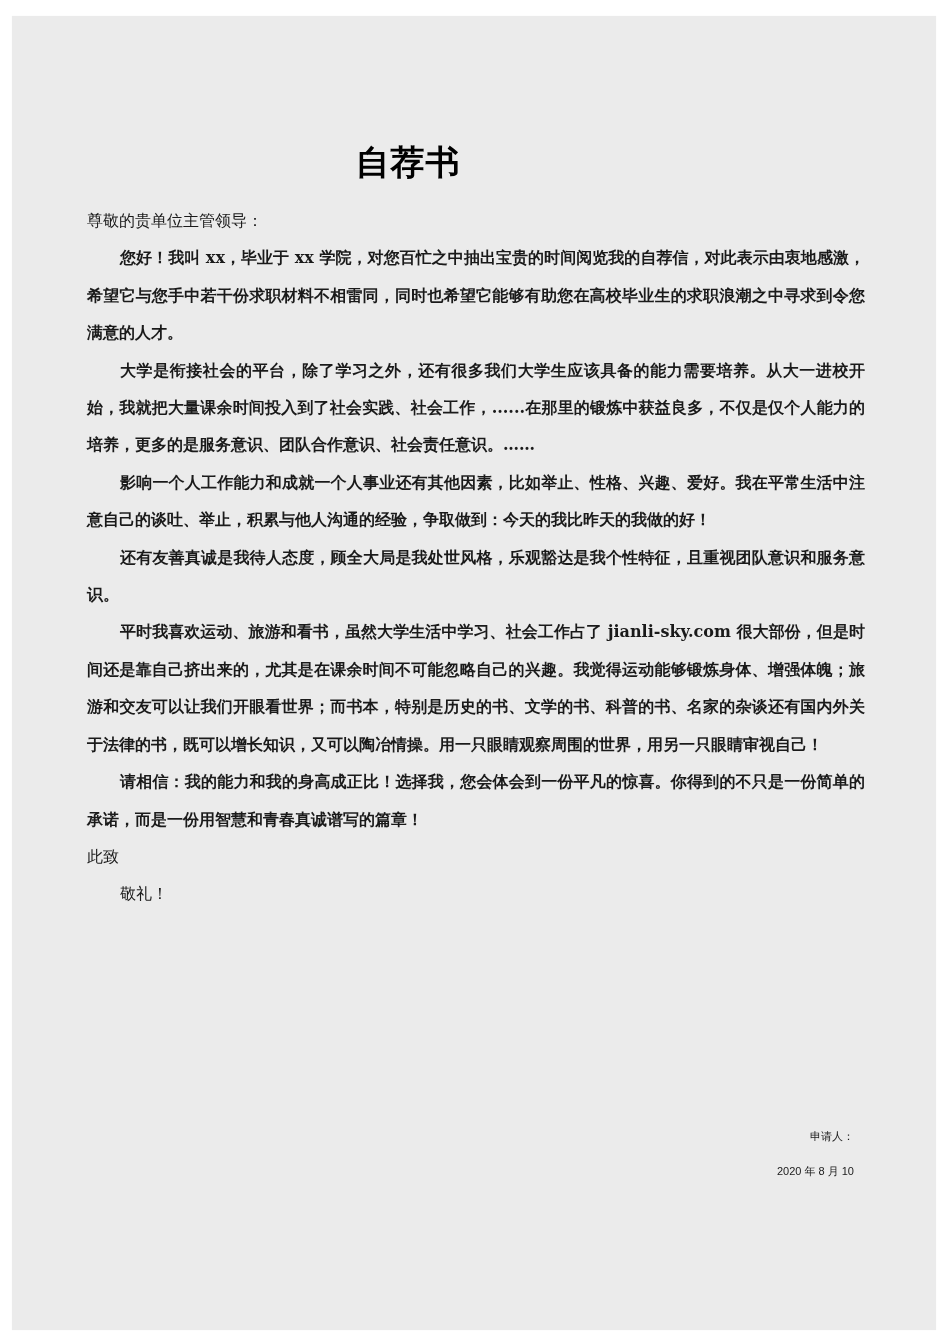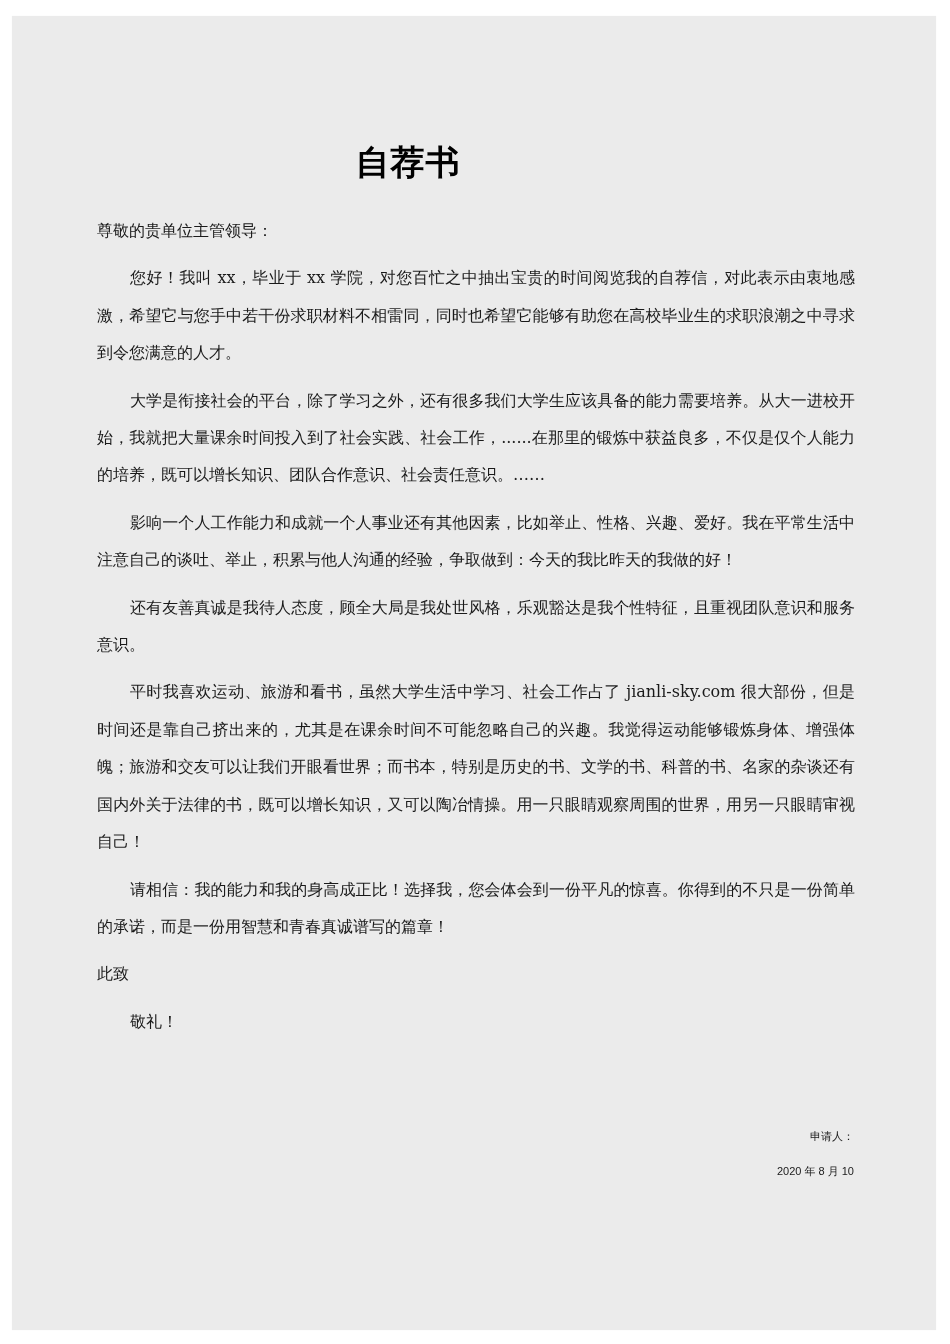--- a/index.html
+++ b/index.html
@@ -12,42 +12,42 @@
     .title {
       position: absolute; left: 0; top: 126px; width: 792px; text-align: center;
       font-family: "DejaVu Serif", serif; font-size: 34px; font-weight: bold; color: #000;
       letter-spacing: 1px; line-height: 40px;
     }
     .body-text {
       position: absolute; left: 75px; top: 186px; width: 778px;
       font-family: "DejaVu Serif", serif; font-size: 16px; color: #1a1a1a;
       line-height: 37.4px;
     }
-    .body-text p { margin: 10px; }
+    .body-text p { margin: 0; }
     .salutation { }
-    .para { text-indent: 33px; text-align: justify; }
+    .para { text-indent: 33px; text-align: justify; font-weight: bold; }
     .closing-1 { }
     .closing-2 { text-indent: 33px; }
     .sign {
       position: absolute; right: 82px; top: 1104px; text-align: right;
       font-family: "DejaVu Serif", serif; font-size: 11px; color: #1a1a1a;
       line-height: 34px;
     }
     .sign .date { font-family: "Liberation Sans", sans-serif; margin-right: 0; }
   </style>
 </head>
 <body>
 
 <div class="page">
   <div class="title">自荐书</div>
 
   <div class="body-text">
     <p class="salutation">尊敬的贵单位主管领导：</p>
     <p class="para">您好！我叫 xx，毕业于 xx 学院，对您百忙之中抽出宝贵的时间阅览我的自荐信，对此表示由衷地感激，希望它与您手中若干份求职材料不相雷同，同时也希望它能够有助您在高校毕业生的求职浪潮之中寻求到令您满意的人才。</p>
-    <p class="para">大学是衔接社会的平台，除了学习之外，还有很多我们大学生应该具备的能力需要培养。从大一进校开始，我就把大量课余时间投入到了社会实践、社会工作，......在那里的锻炼中获益良多，不仅是仅个人能力的培养，既可以增长知识、团队合作意识、社会责任意识。……</p>
+    <p class="para">大学是衔接社会的平台，除了学习之外，还有很多我们大学生应该具备的能力需要培养。从大一进校开始，我就把大量课余时间投入到了社会实践、社会工作，......在那里的锻炼中获益良多，不仅是仅个人能力的培养，更多的是服务意识、团队合作意识、社会责任意识。……</p>
     <p class="para">影响一个人工作能力和成就一个人事业还有其他因素，比如举止、性格、兴趣、爱好。我在平常生活中注意自己的谈吐、举止，积累与他人沟通的经验，争取做到：今天的我比昨天的我做的好！</p>
     <p class="para">还有友善真诚是我待人态度，顾全大局是我处世风格，乐观豁达是我个性特征，且重视团队意识和服务意识。</p>
     <p class="para">平时我喜欢运动、旅游和看书，虽然大学生活中学习、社会工作占了 jianli-sky.com 很大部份，但是时间还是靠自己挤出来的，尤其是在课余时间不可能忽略自己的兴趣。我觉得运动能够锻炼身体、增强体魄；旅游和交友可以让我们开眼看世界；而书本，特别是历史的书、文学的书、科普的书、名家的杂谈还有国内外关于法律的书，既可以增长知识，又可以陶冶情操。用一只眼睛观察周围的世界，用另一只眼睛审视自己！</p>
     <p class="para">请相信：我的能力和我的身高成正比！选择我，您会体会到一份平凡的惊喜。你得到的不只是一份简单的承诺，而是一份用智慧和青春真诚谱写的篇章！</p>
     <p class="closing-1">此致</p>
     <p class="closing-2">敬礼！</p>
   </div>
 
   <div class="sign">
     <div>申请人：</div>

